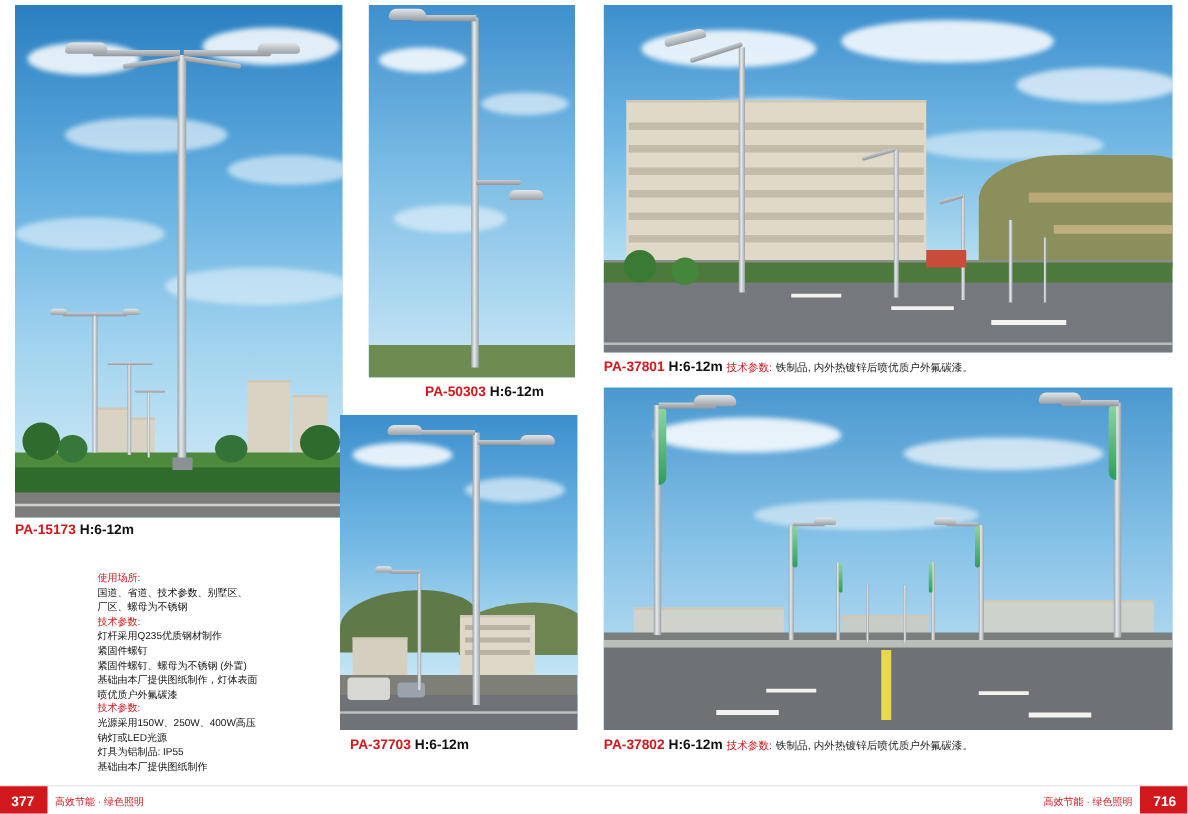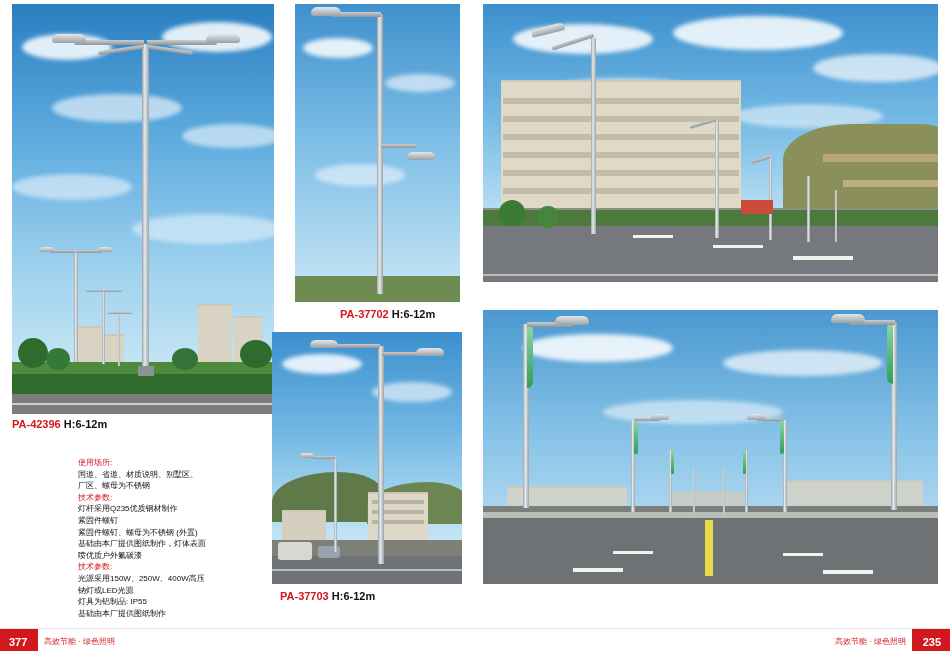--- a/index.html
+++ b/index.html
@@ -104,27 +104,27 @@
     <div class="arm" style="left:96px;top:308px;width:12px;height:2px;"></div>
     <div class="arm" style="left:108px;top:308px;width:12px;height:2px;"></div>
 
     <div style="position:absolute;left:6px;top:334px;width:30px;height:30px;background:#2e6b2c;border-radius:50%;"></div>
     <div style="position:absolute;left:34px;top:344px;width:24px;height:22px;background:#35783a;border-radius:50%;"></div>
     <div style="position:absolute;left:228px;top:336px;width:32px;height:28px;background:#2e6b2c;border-radius:50%;"></div>
     <div style="position:absolute;left:160px;top:344px;width:26px;height:22px;background:#347337;border-radius:50%;"></div>
   </div>
 
   <div class="cap" style="left:12px;top:418px;">
-    <span class="code">PA-42396</span>
+    <span class="code">PA-15173</span>
     <span class="h">H:6-12m</span>
   </div>
 
   <div class="specs">
     <div class="t">使用场所:</div>
-    <div>国道、省道、材质说明、别墅区、</div>
+    <div>国道、省道、技术参数、别墅区、</div>
     <div>厂区、螺母为不锈钢</div>
     <div class="t">技术参数:</div>
     <div>灯杆采用Q235优质钢材制作</div>
     <div>紧固件螺钉</div>
     <div>紧固件螺钉、螺母为不锈钢 (外置)</div>
     <div>基础由本厂提供图纸制作，灯体表面</div>
     <div>喷优质户外氟碳漆</div>
     <div class="t">技术参数:</div>
     <div>光源采用150W、250W、400W高压</div>
     <div>钠灯或LED光源</div>
@@ -140,21 +140,21 @@
     <div class="ground" style="height:26px;background:#6e8b52;"></div>
 
     <div class="pole" style="left:82px;top:10px;width:6px;height:280px;"></div>
     <div class="arm" style="left:34px;top:8px;width:52px;height:5px;border-radius:40px 0 0 40px;"></div>
     <div class="head" style="left:16px;top:3px;width:30px;height:9px;"></div>
     <div class="arm" style="left:86px;top:140px;width:36px;height:4px;border-radius:0 40px 40px 0;"></div>
     <div class="head" style="left:112px;top:148px;width:28px;height:8px;"></div>
   </div>
 
   <div class="cap" style="left:340px;top:308px;">
-    <span class="code">PA-37702</span>
+    <span class="code">PA-50303</span>
     <span class="h">H:6-12m</span>
   </div>
 
   <div class="photo" style="left:272px;top:332px;width:190px;height:252px;">
     <div class="sky2"></div>
     <div class="cloud" style="left:10px;top:22px;width:80px;height:20px;"></div>
     <div class="cloud" style="left:100px;top:50px;width:80px;height:20px;opacity:.7;"></div>
 
     <div class="hill" style="left:0px;top:140px;width:110px;height:50px;background:#5f7a48;"></div>
     <div class="hill" style="left:95px;top:150px;width:100px;height:42px;background:#6c8551;"></div>
@@ -226,20 +226,26 @@
     <div class="arm" style="left:268px;top:154px;width:20px;height:3px;transform:rotate(-16deg);"></div>
 
     <div class="pole" style="left:324px;top:172px;width:3px;height:66px;"></div>
     <div class="pole" style="left:352px;top:186px;width:2px;height:52px;"></div>
 
     <div style="position:absolute;left:258px;top:196px;width:32px;height:14px;background:#c94c3a;"></div>
     <div style="position:absolute;left:16px;top:196px;width:26px;height:26px;background:#3a7a35;border-radius:50%;"></div>
     <div style="position:absolute;left:54px;top:202px;width:22px;height:22px;background:#46853c;border-radius:50%;"></div>
   </div>
 
+  <div class="cap" style="left:483px;top:288px;">
+    <span class="code">PA-37801</span>
+    <span class="h">H:6-12m</span>
+    <span class="tech-label">技术参数:</span>
+    <span class="tech">铁制品, 内外热镀锌后喷优质户外氟碳漆。</span>
+  </div>
 
   <div class="photo" style="left:483px;top:310px;width:455px;height:274px;">
     <div class="sky2" style="background:linear-gradient(180deg,#4a98d0 0%,#86c2e7 45%,#cfe9f7 100%);"></div>
     <div class="cloud" style="left:40px;top:24px;width:150px;height:28px;"></div>
     <div class="cloud" style="left:240px;top:40px;width:160px;height:26px;opacity:.8;"></div>
     <div class="cloud" style="left:120px;top:90px;width:180px;height:24px;opacity:.6;"></div>
 
     <div class="bldg" style="left:24px;top:176px;width:120px;height:36px;background:#cfd3cc;"></div>
     <div class="bldg" style="left:300px;top:170px;width:140px;height:42px;background:#cdd2cb;"></div>
     <div class="bldg" style="left:190px;top:182px;width:70px;height:28px;background:#c6ccc6;"></div>
@@ -275,24 +281,30 @@
 
     <div class="pole" style="left:186px;top:140px;width:3px;height:62px;"></div>
     <div class="headg" style="left:188px;top:140px;width:3px;height:24px;"></div>
     <div class="pole" style="left:262px;top:140px;width:3px;height:62px;"></div>
     <div class="headg" style="left:260px;top:140px;width:3px;height:24px;"></div>
 
     <div class="pole" style="left:210px;top:158px;width:2px;height:46px;"></div>
     <div class="pole" style="left:240px;top:158px;width:2px;height:46px;"></div>
   </div>
 
+  <div class="cap" style="left:483px;top:590px;">
+    <span class="code">PA-37802</span>
+    <span class="h">H:6-12m</span>
+    <span class="tech-label">技术参数:</span>
+    <span class="tech">铁制品, 内外热镀锌后喷优质户外氟碳漆。</span>
+  </div>
 
   <div class="gutter"></div>
 
   <div class="footline"></div>
   <div class="footbar foot-left"></div>
   <div class="footbar foot-right"></div>
   <div class="pnum" style="left:9px;">377</div>
-  <div class="pnum" style="right:9px;">235</div>
+  <div class="pnum" style="right:9px;">716</div>
   <div class="ftxt" style="left:44px;">高效节能 · 绿色照明</div>
   <div class="ftxt" style="right:44px;">高效节能 · 绿色照明</div>
 
 </div>
 
 </body></html>

